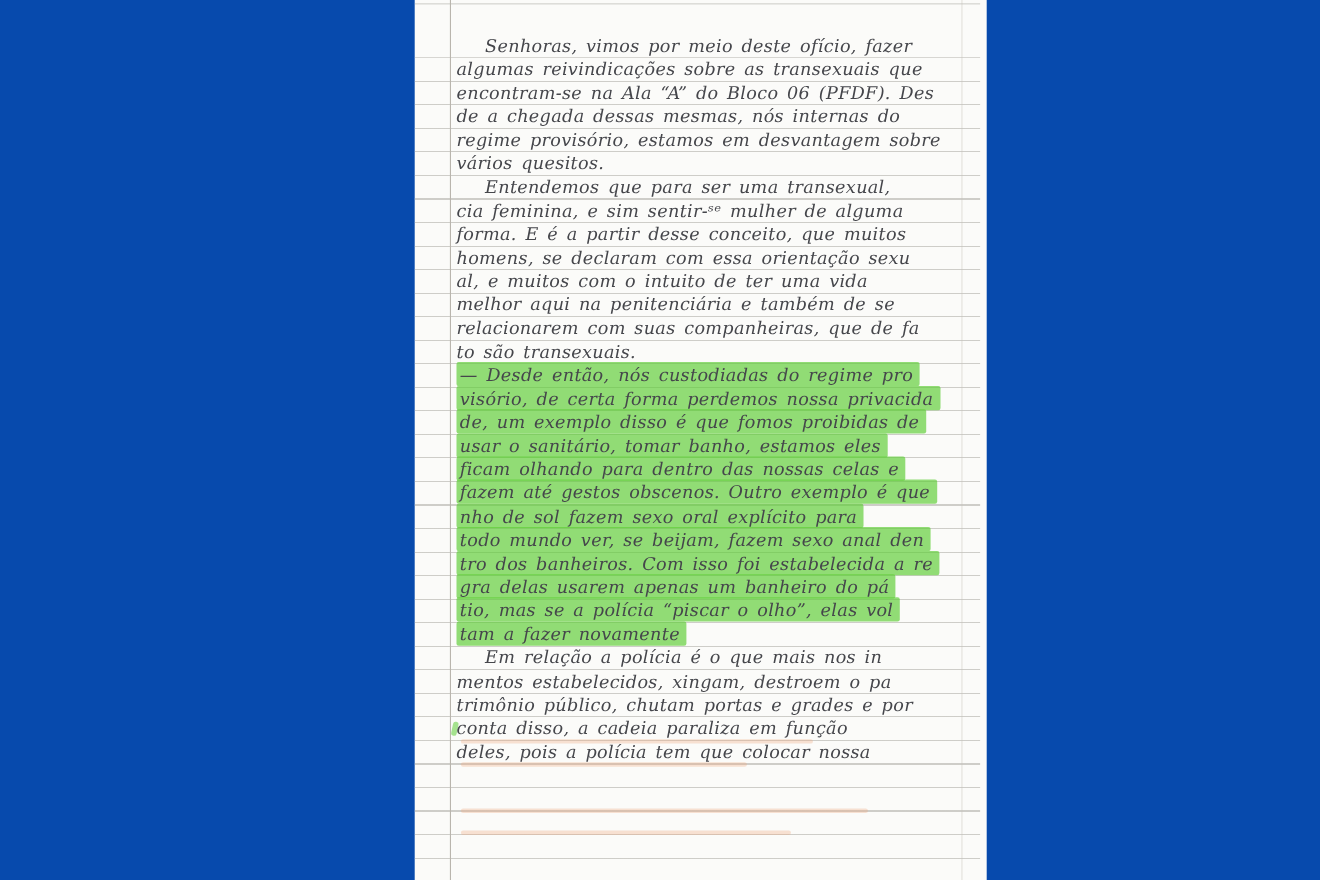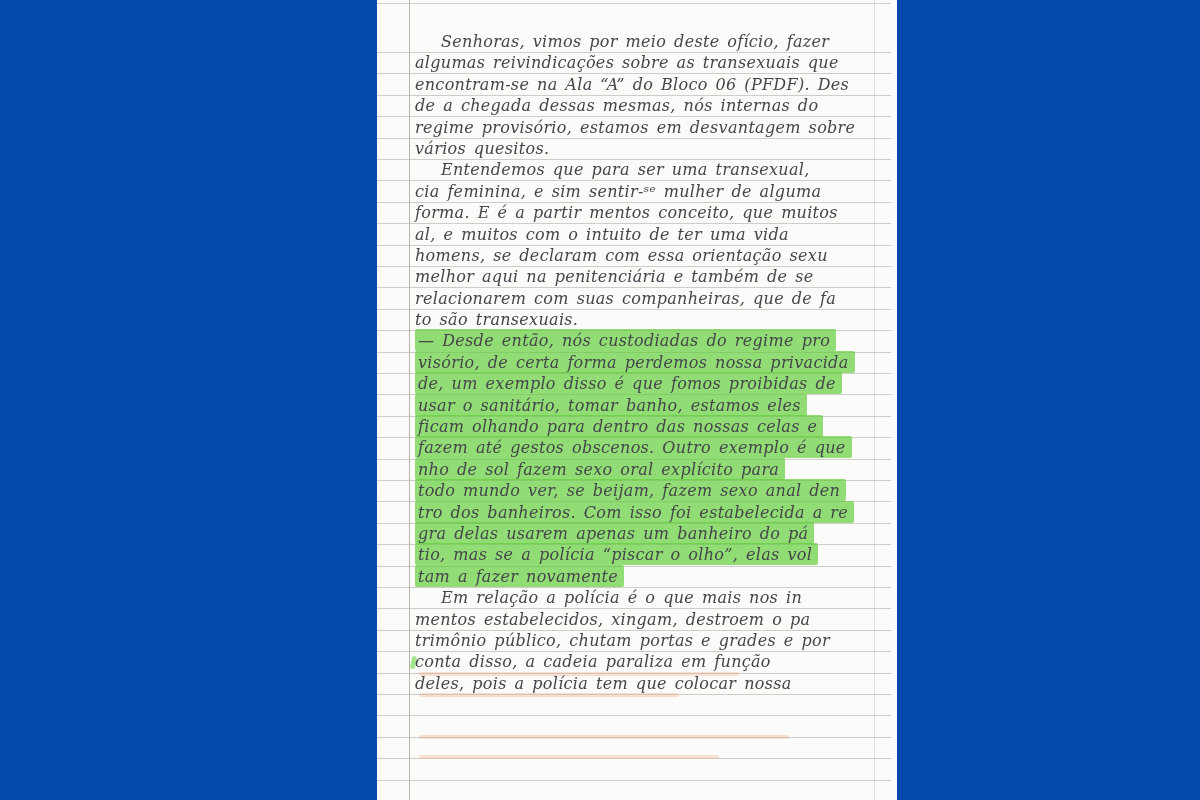--- a/index.html
+++ b/index.html
@@ -82,23 +82,23 @@
 
   <div class="text-layer">
       <div class="line indent"><span class="txt">Senhoras, vimos por meio deste ofício, fazer</span></div>
       <div class="line"><span class="txt">algumas reivindicações sobre as transexuais que</span></div>
       <div class="line"><span class="txt">encontram-se na Ala “A” do Bloco 06 (PFDF). Des</span></div>
       <div class="line"><span class="txt">de a chegada dessas mesmas, nós internas do</span></div>
       <div class="line"><span class="txt">regime provisório, estamos em desvantagem sobre</span></div>
       <div class="line"><span class="txt">vários quesitos.</span></div>
       <div class="line indent"><span class="txt">Entendemos que para ser uma transexual,</span></div>
       <div class="line"><span class="txt">cia feminina, e sim sentir-ˢᵉ mulher de alguma</span></div>
-      <div class="line"><span class="txt">forma. E é a partir mentos conceito, que muitos</span></div>
+      <div class="line"><span class="txt">forma. E é a partir desse conceito, que muitos</span></div>
+      <div class="line"><span class="txt">homens, se declaram com essa orientação sexu</span></div>
       <div class="line"><span class="txt">al, e muitos com o intuito de ter uma vida</span></div>
-      <div class="line"><span class="txt">homens, se declaram com essa orientação sexu</span></div>
       <div class="line"><span class="txt">melhor aqui na penitenciária e também de se</span></div>
       <div class="line"><span class="txt">relacionarem com suas companheiras, que de fa</span></div>
       <div class="line"><span class="txt">to são transexuais.</span></div>
       <div class="line"><span class="txt hl">— Desde então, nós custodiadas do regime pro</span></div>
       <div class="line"><span class="txt hl">visório, de certa forma perdemos nossa privacida</span></div>
       <div class="line"><span class="txt hl">de, um exemplo disso é que fomos proibidas de</span></div>
       <div class="line"><span class="txt hl">usar o sanitário, tomar banho, estamos eles</span></div>
       <div class="line"><span class="txt hl">ficam olhando para dentro das nossas celas e</span></div>
       <div class="line"><span class="txt hl">fazem até gestos obscenos. Outro exemplo é que</span></div>
       <div class="line"><span class="txt hl">nho de sol fazem sexo oral explícito para</span></div>

